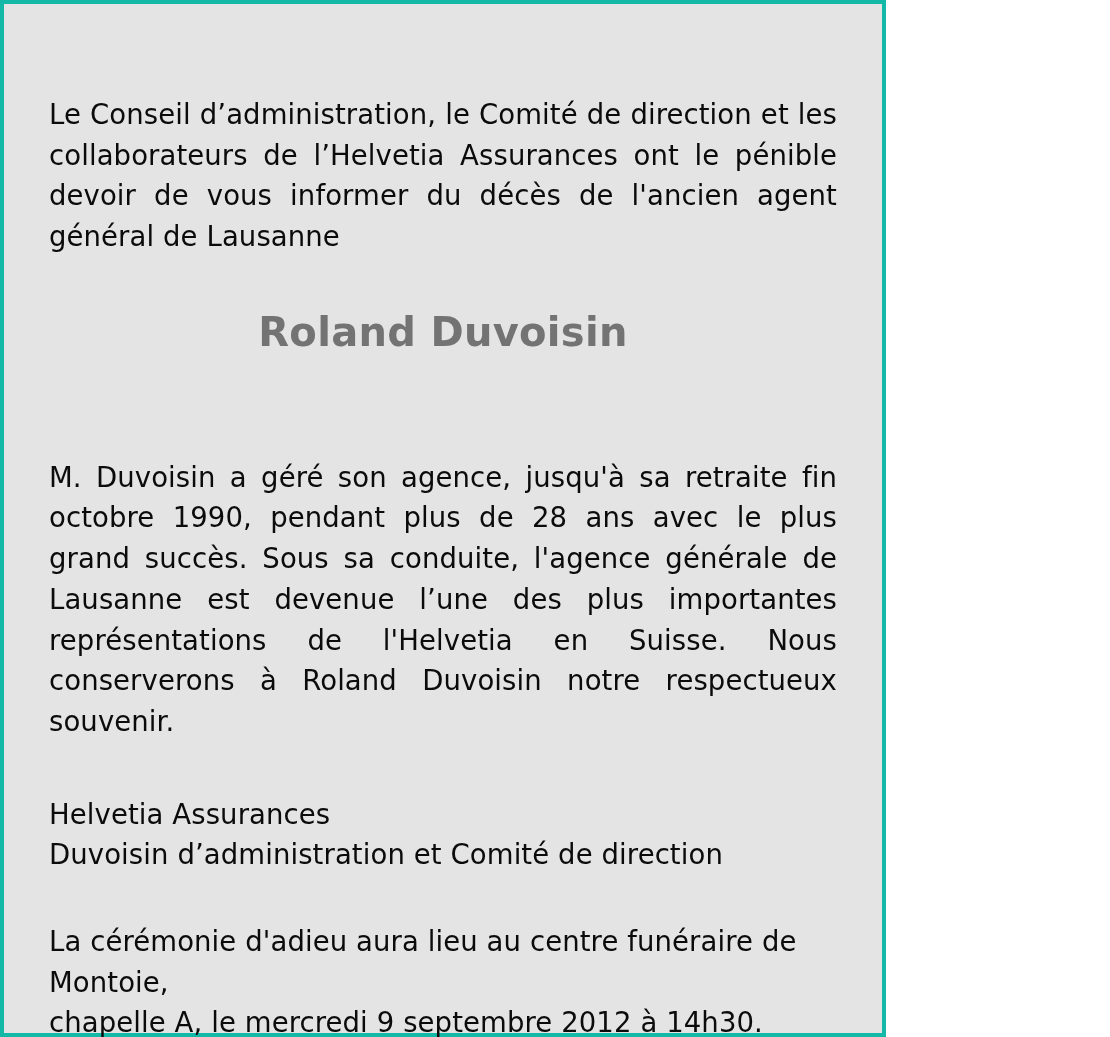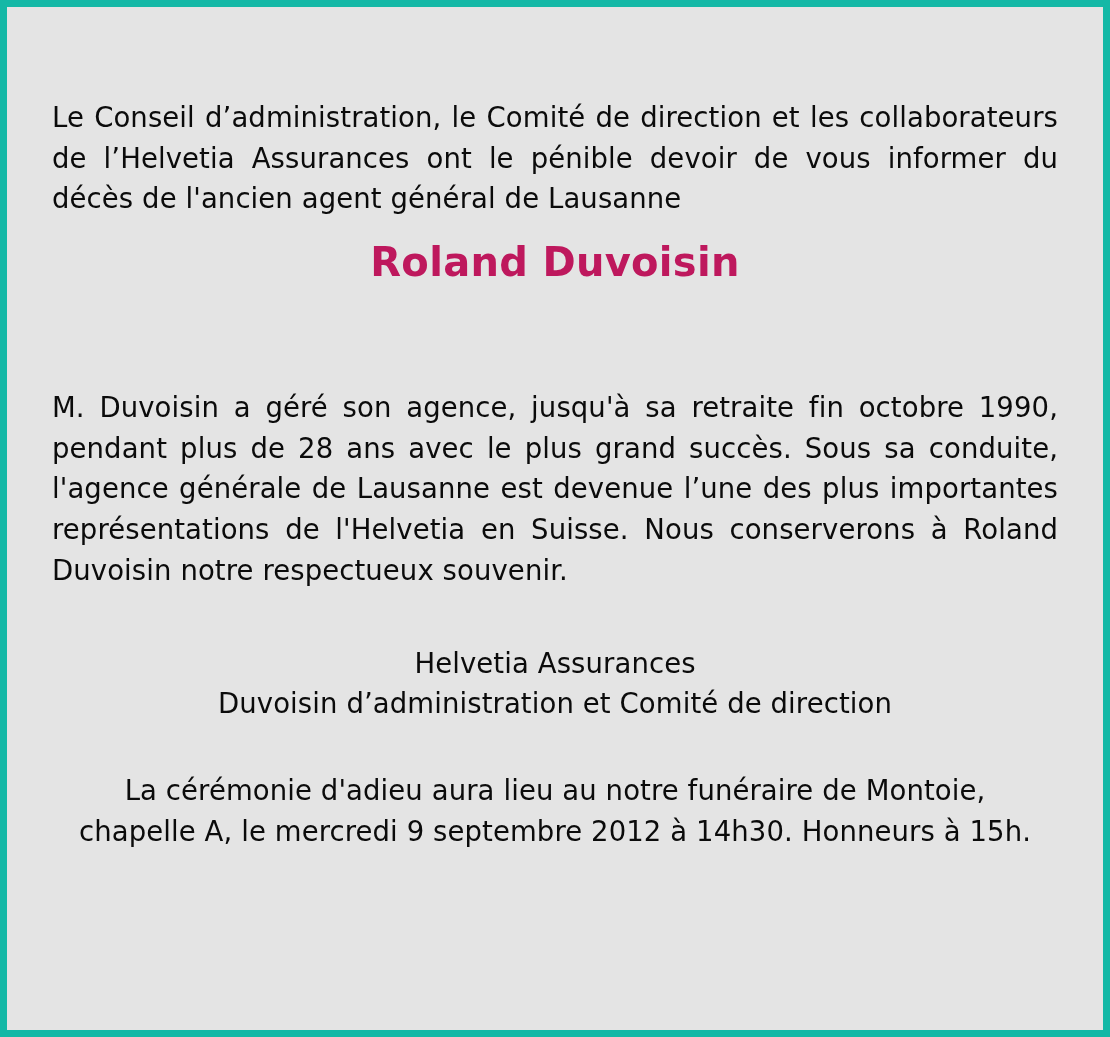--- a/index.html
+++ b/index.html
@@ -8,45 +8,45 @@
     background: #ffffff;
   }
   body {
     width: 1110px;
     height: 1037px;
     overflow: hidden;
     font-family: "DejaVu Sans", sans-serif;
   }
   .notice {
     box-sizing: border-box;
-    width: 1110px;
+    width: 886px;
     height: 1037px;
     background: #e4e4e4;
-    border: 7px solid #14b8a6;
+    border: 4px solid #14b8a6;
     padding: 90px 45px 0 45px;
     color: #0b0b0b;
   }
   .para {
     font-size: 27.5px;
     line-height: 1.48;
     text-align: justify;
     text-justify: inter-word;
     margin: 0;
     letter-spacing: 0.1px;
   }
   .para-left {
-    text-align: center;
+    text-align: left;
   }
   .name {
     text-align: center;
     font-size: 40px;
     font-weight: bold;
     letter-spacing: 0.3px;
-    margin: 20px 0 0 0;
-    color: #be185d;
+    margin: 52px 0 0 0;
+    color: #737373;
   }
   .gap-after-name { height: 56px; }
   .gap-md { height: 46px; }
   .gap-lg { height: 52px; }
 </style>
 </head>
 <body>
 
 <div class="notice">
 
@@ -61,16 +61,16 @@
 
   <p class="para">M. Duvoisin a géré son agence, jusqu'à sa retraite fin octobre 1990, pendant plus de 28 ans avec le plus grand succès. Sous sa conduite, l'agence générale de Lausanne est devenue l’une des plus importantes représentations de l'Helvetia en Suisse. Nous conserverons à Roland Duvoisin notre respectueux souvenir.</p>
 
   <div class="gap-lg"></div>
 
   <p class="para para-left">Helvetia Assurances</p>
   <p class="para para-left">Duvoisin d’administration et Comité de direction</p>
 
   <div class="gap-md"></div>
 
-  <p class="para para-left">La cérémonie d'adieu aura lieu au notre funéraire de Montoie,</p>
+  <p class="para para-left">La cérémonie d'adieu aura lieu au centre funéraire de Montoie,</p>
   <p class="para para-left">chapelle A, le mercredi 9 septembre 2012 à 14h30. Honneurs à 15h.</p>
 
 </div>
 
 </body></html>

